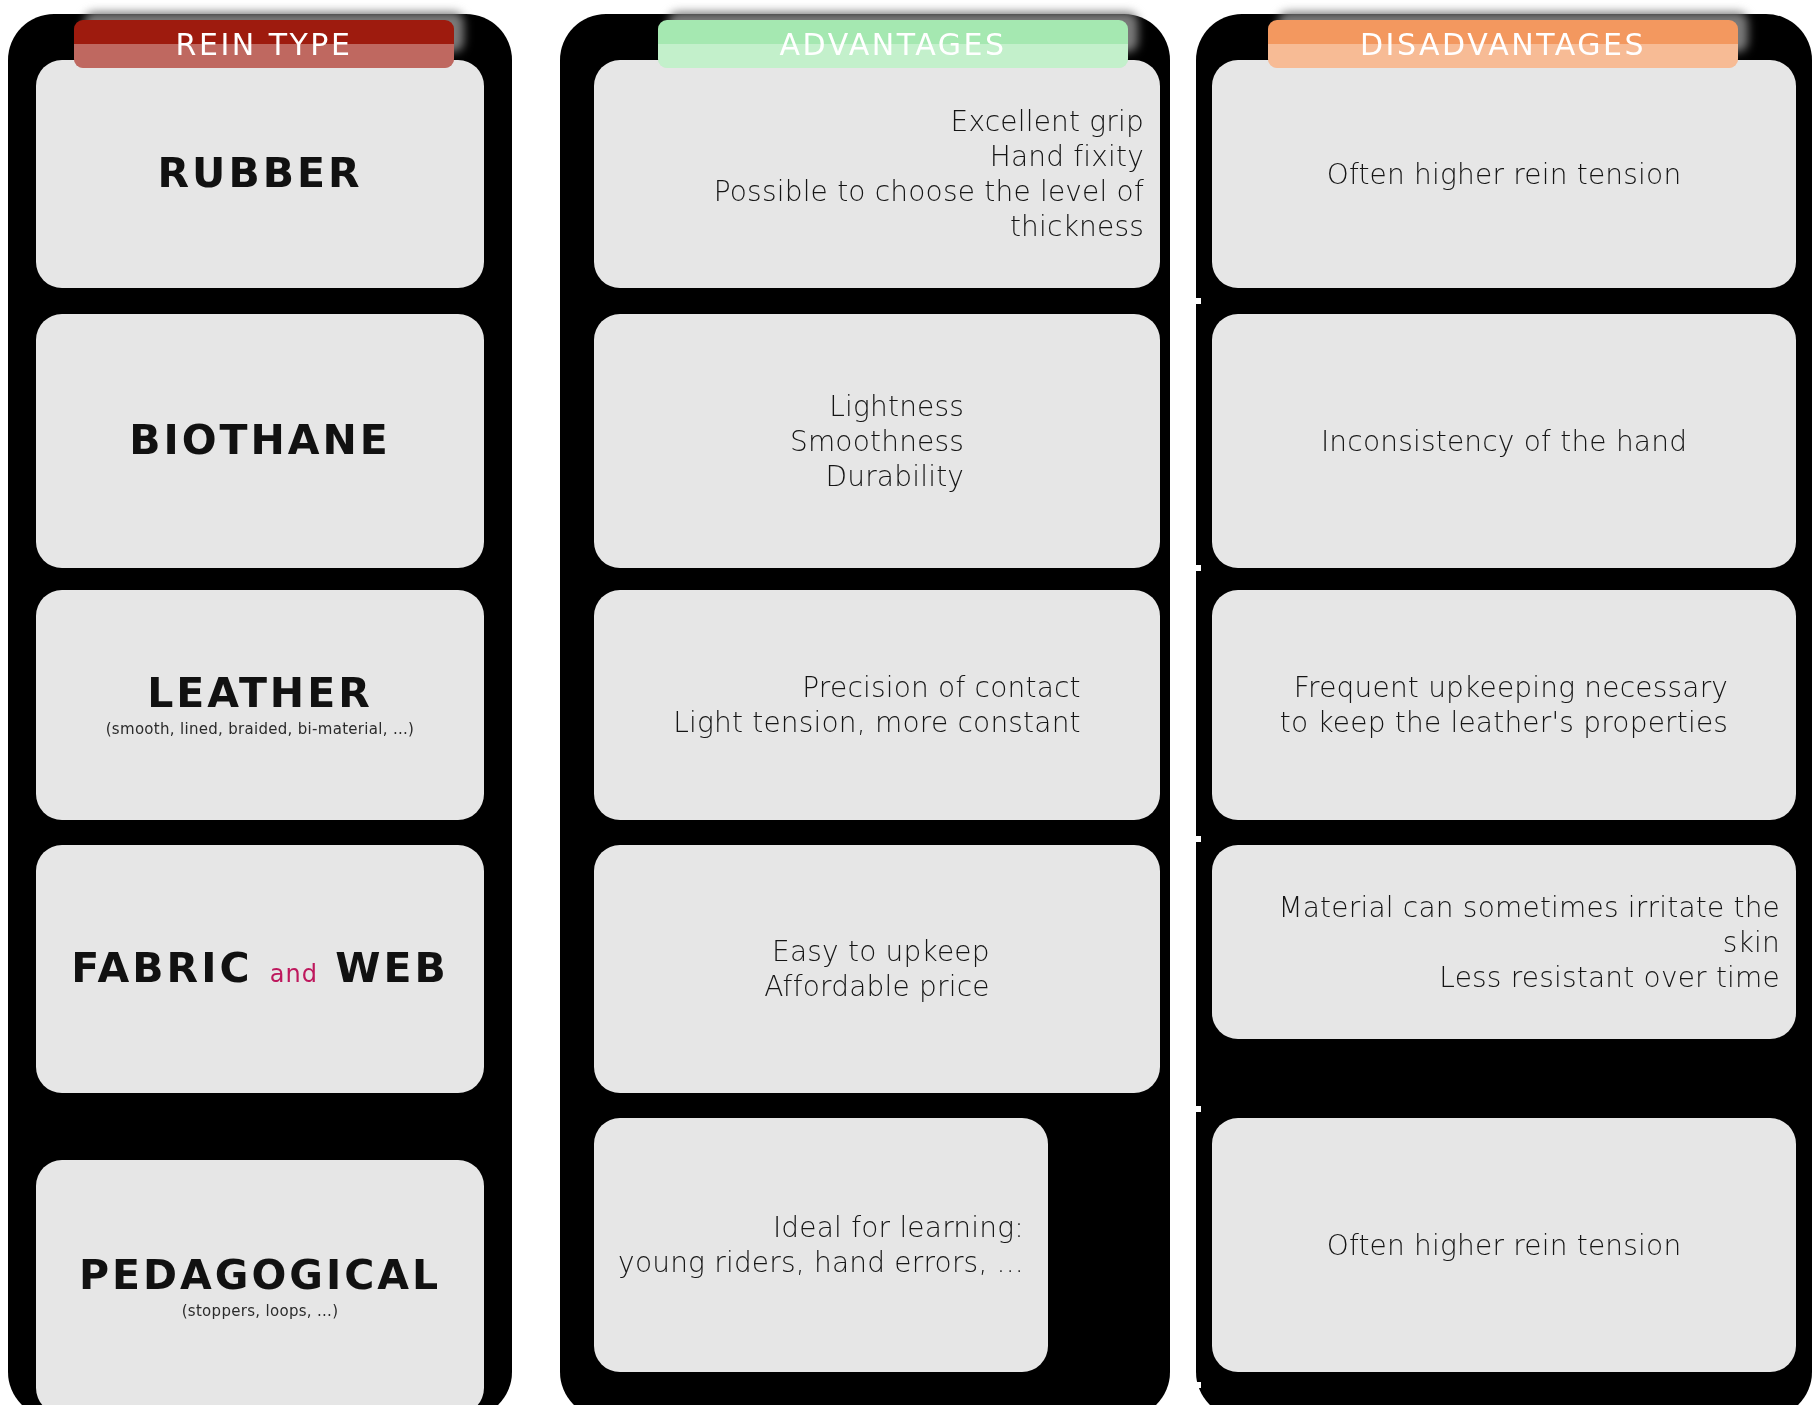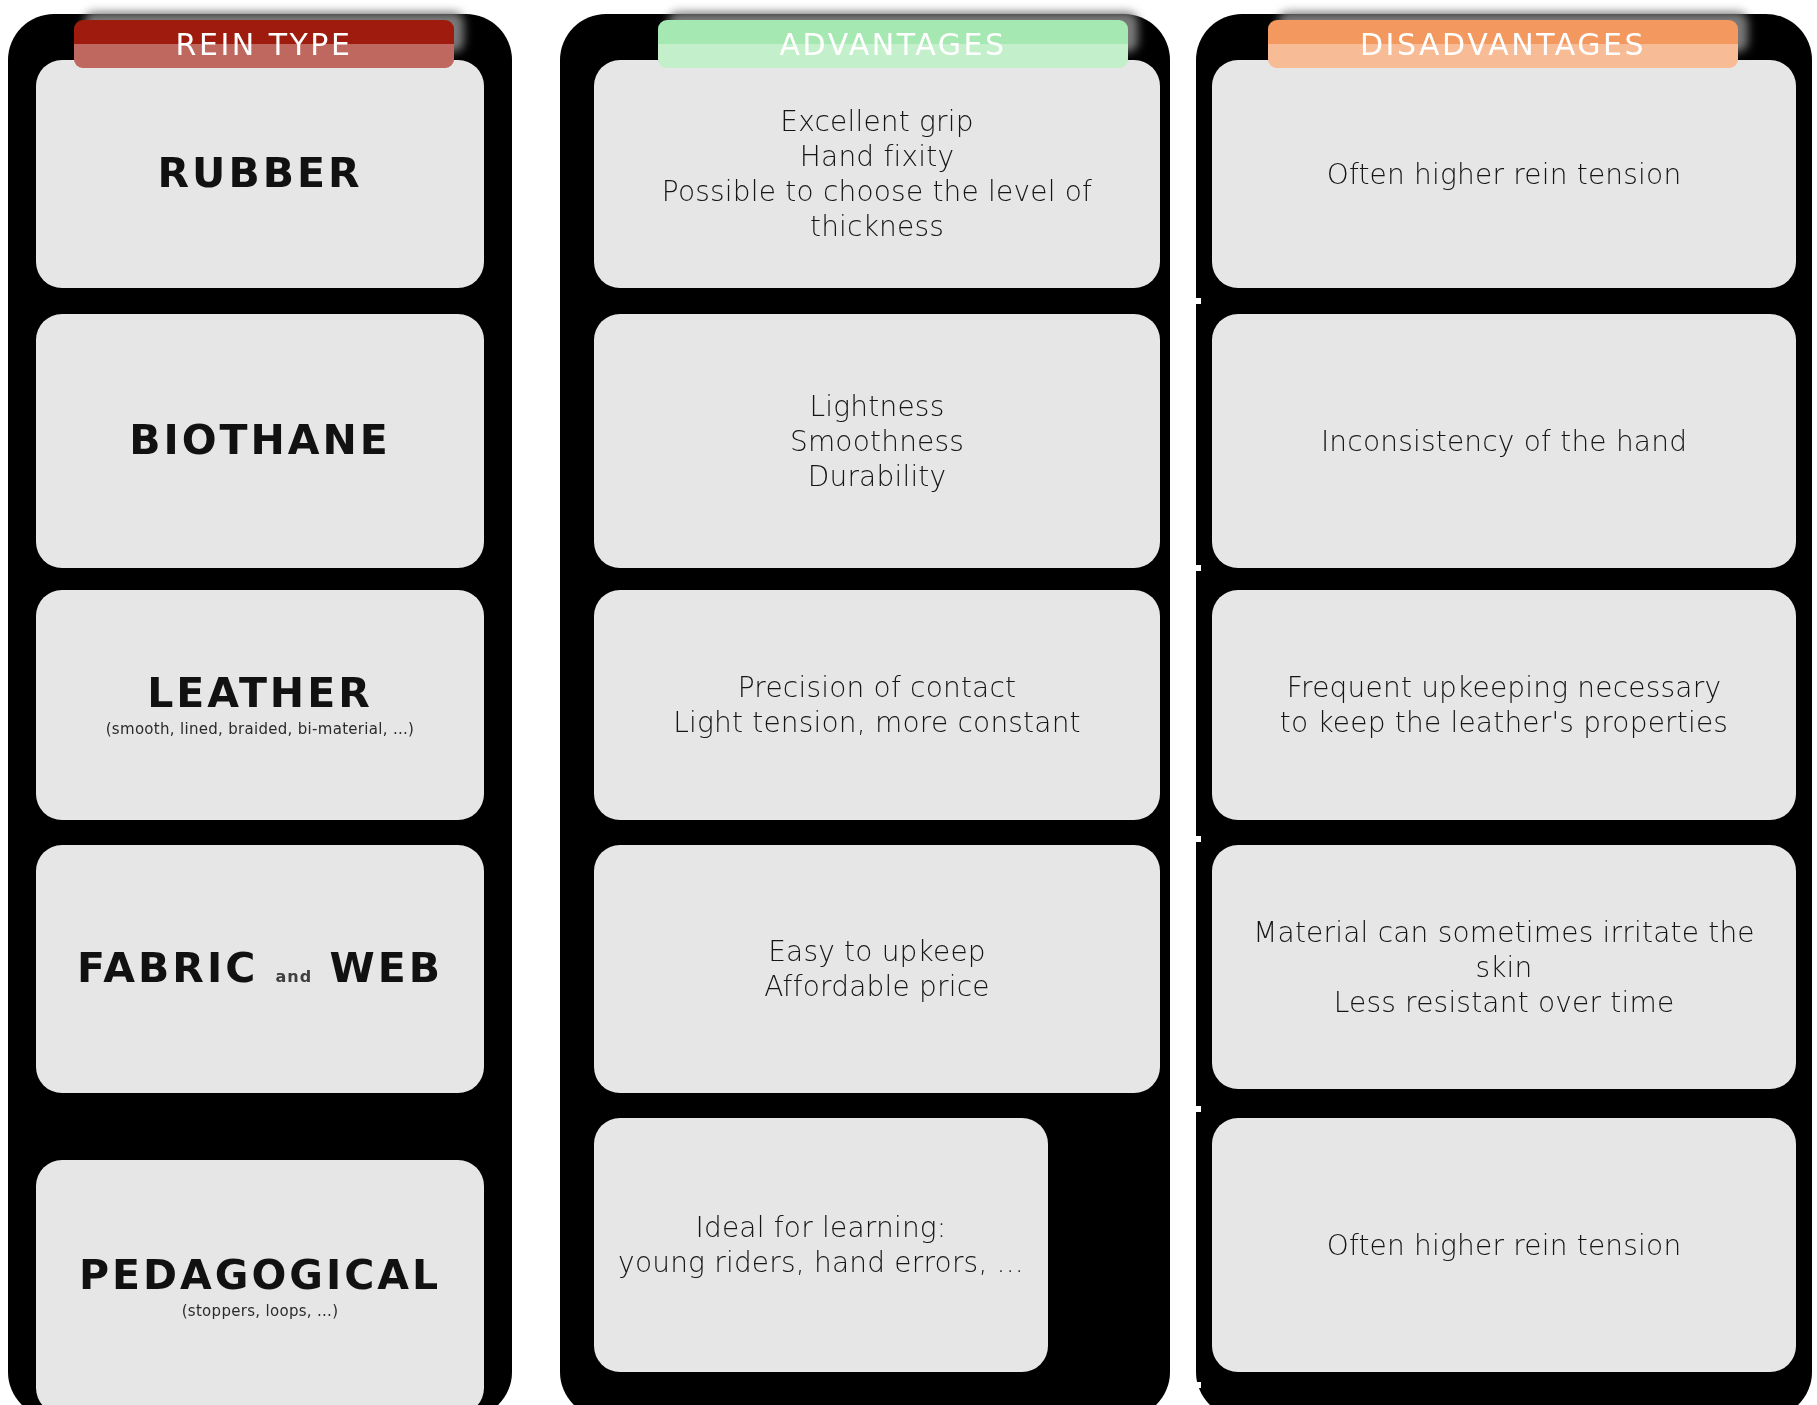--- a/index.html
+++ b/index.html
@@ -42,21 +42,21 @@
   
   .cell {
     position: absolute;
     background: #e6e6e6;
     border-radius: 26px;
     box-sizing: border-box;
     display: flex;
     flex-direction: column;
     align-items: center;
     justify-content: center;
-    text-align: center;
+    text-align: right;
     padding: 8px 16px;
     color: #1a1a1a;
   }
 
   
   .banner {
     position: absolute;
     height: 48px;
     border-radius: 9px;
     display: flex;
@@ -86,24 +86,24 @@
 
   
   .type-title {
     font-size: 41px;
     font-weight: 700;
     letter-spacing: 3px;
     line-height: 1.05;
     color: #111111;
   }
   .type-title .conj {
-    font-size: 16px;
-    font-weight: 700;
+    font-size: 24px;
+    font-weight: 400;
     letter-spacing: 1px;
-    color: #404040;
+    color: #be185d;
     vertical-align: baseline;
   }
   .type-sub {
     font-size: 15px;
     font-weight: 400;
     letter-spacing: 0.3px;
     color: #2b2b2b;
     margin-top: 4px;
   }
   .body-text {
@@ -218,21 +218,21 @@
     </div>
   </div>
 
   <div class="cell" style="left:1212px; top:590px; width:584px; height:230px;">
     <div class="body-text">
       <span class="ln">Frequent upkeeping necessary</span>
       <span class="ln">to keep the leather's properties</span>
     </div>
   </div>
 
-  <div class="cell" style="left:1212px; top:845px; width:584px; height:244px;">
+  <div class="cell" style="left:1212px; top:845px; width:584px; height:194px;">
     <div class="body-text">
       <span class="ln">Material can sometimes irritate the skin</span>
       <span class="ln">Less resistant over time</span>
     </div>
   </div>
 
   <div class="cell" style="left:1212px; top:1118px; width:584px; height:254px;">
     <div class="body-text">
       <span class="ln">Often higher rein tension</span>
     </div>

